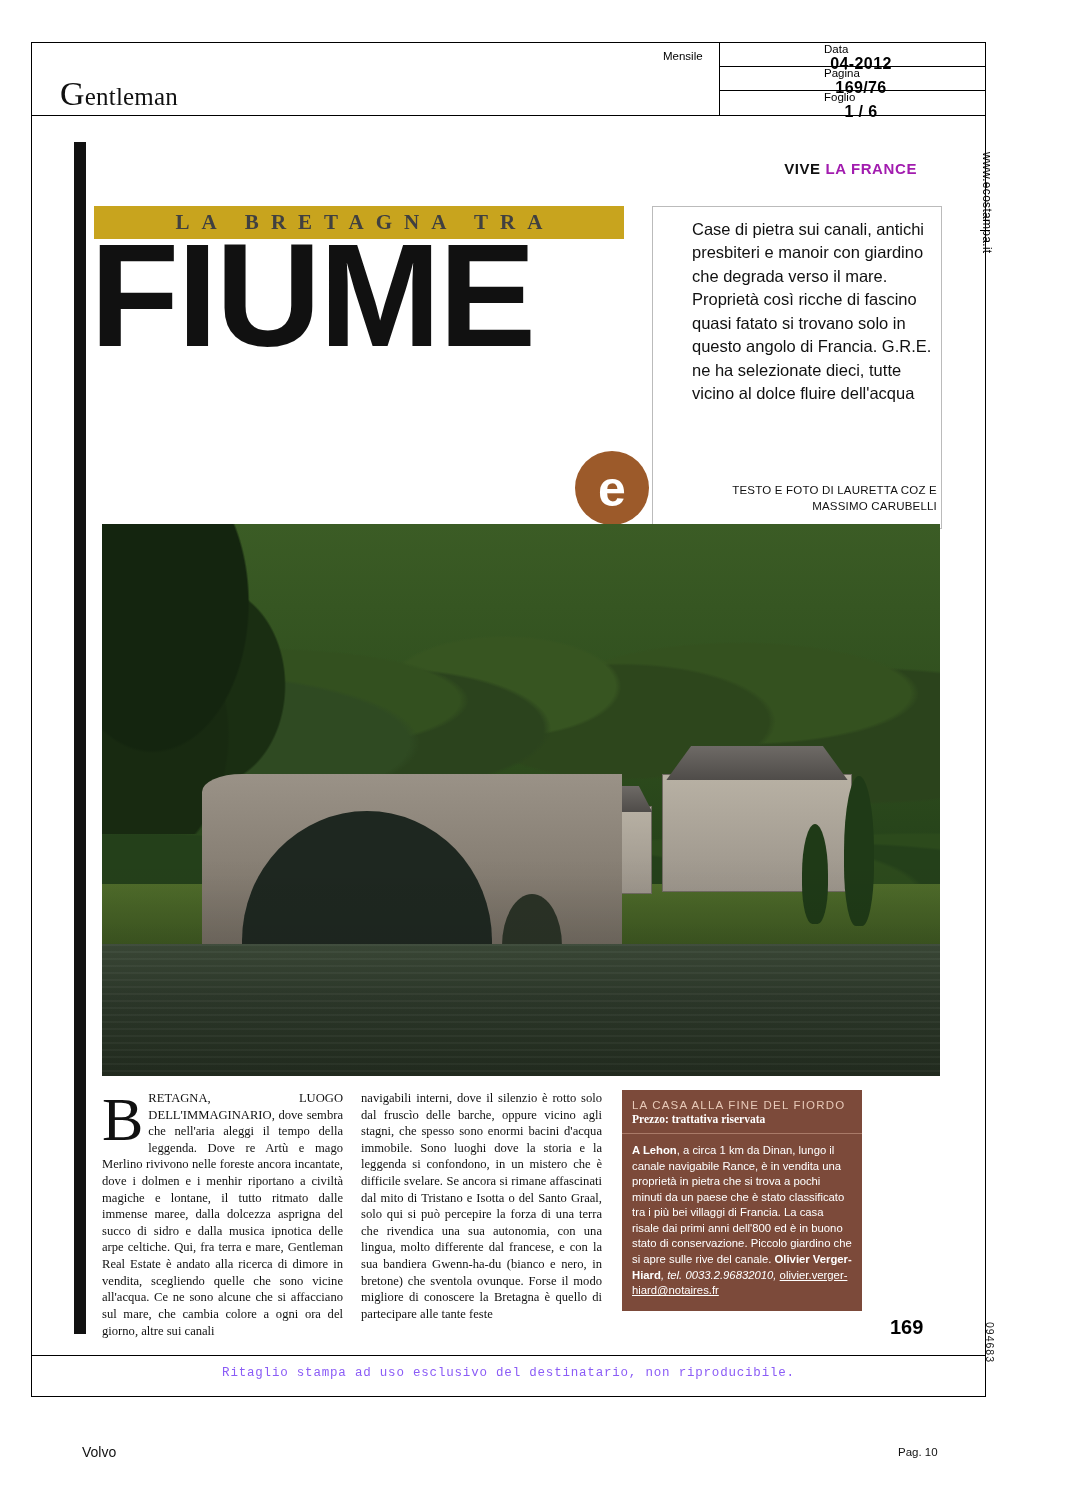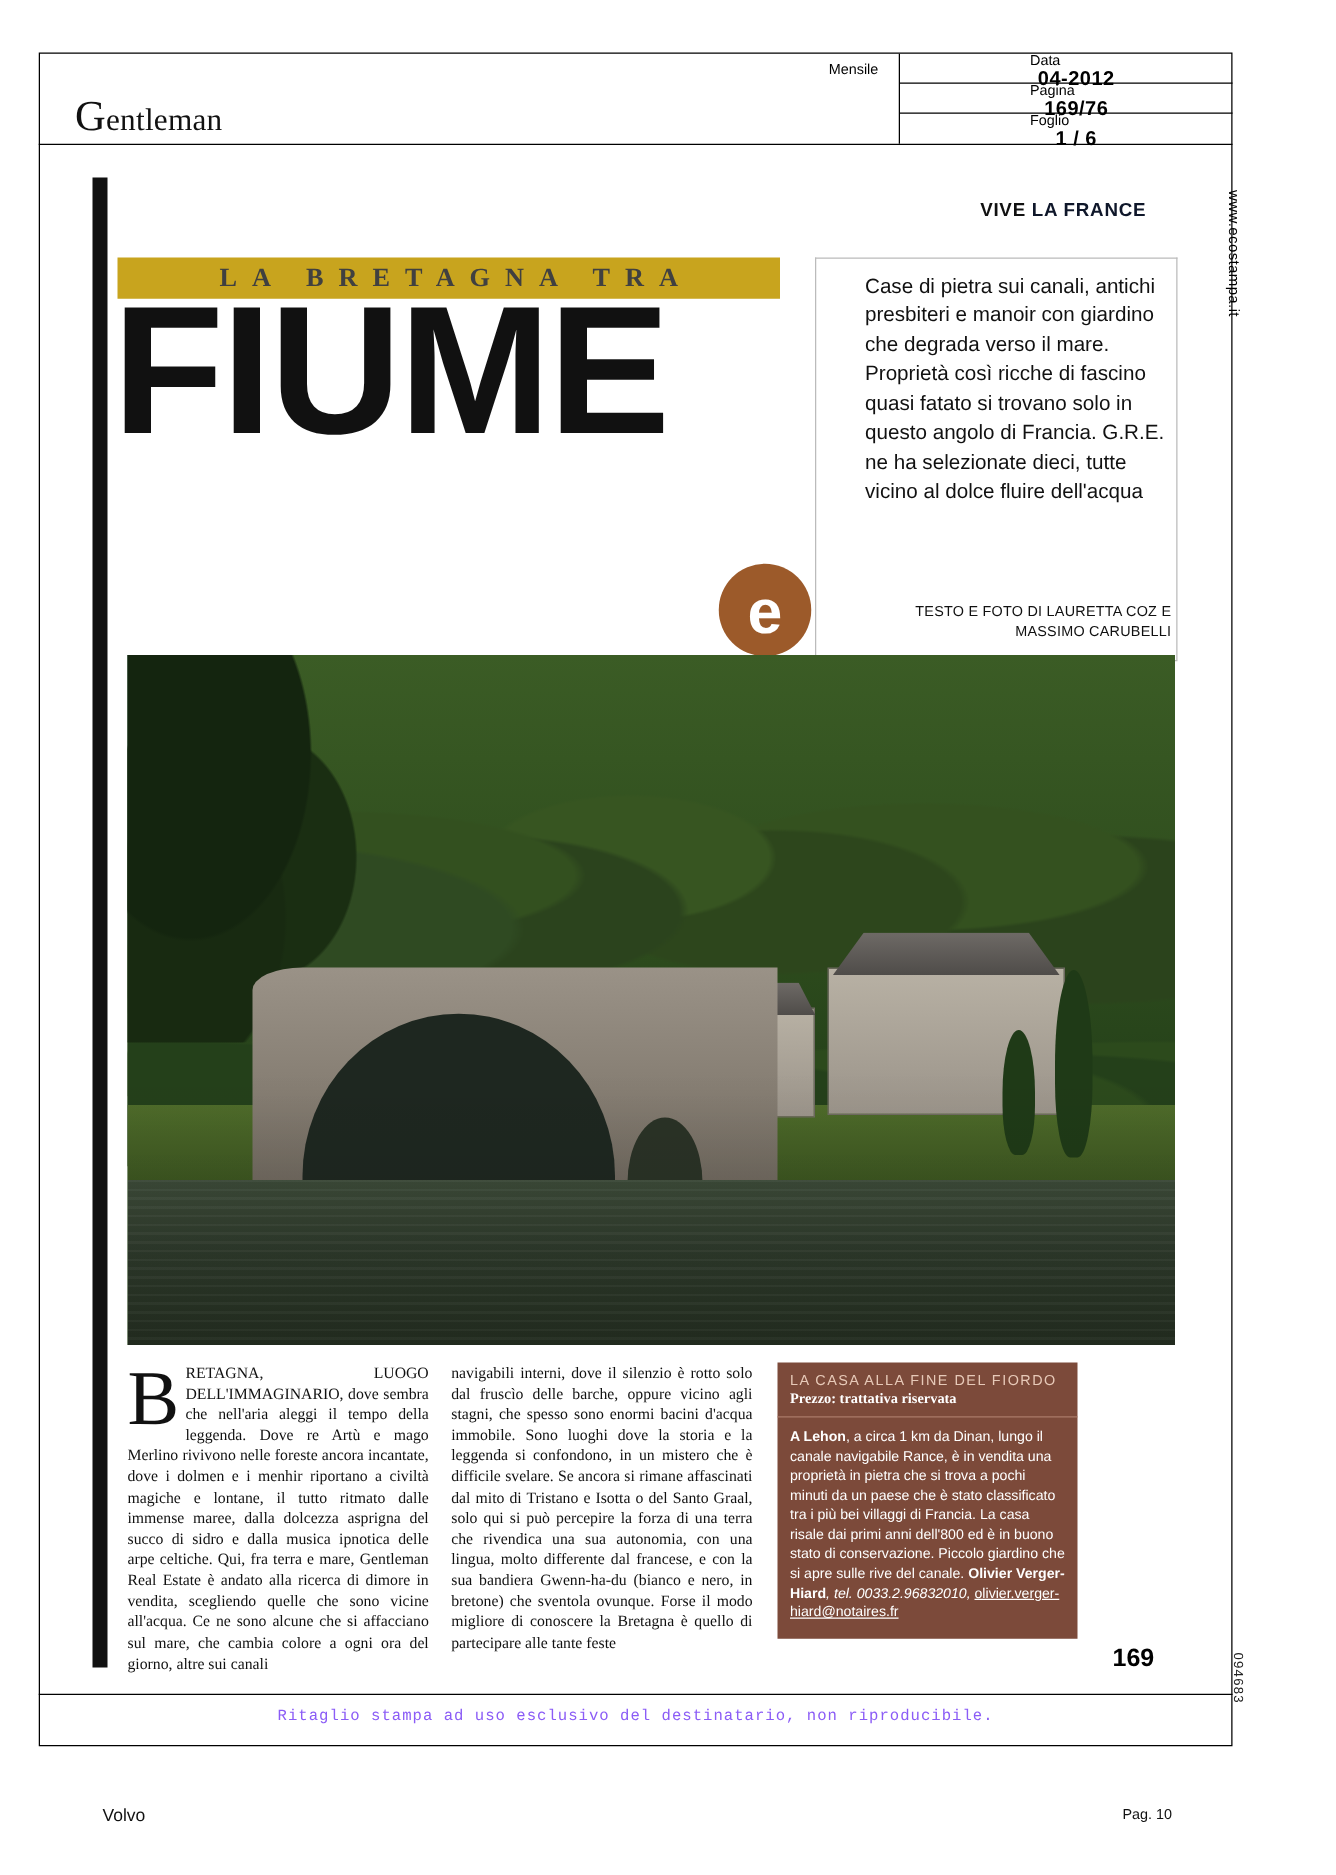--- a/index.html
+++ b/index.html
@@ -122,21 +122,21 @@
 
   .vive {
     position: absolute;
     right: 68px; top: 32px;
     font-family: "Liberation Sans", sans-serif;
     font-size: 15px;
     font-weight: bold;
     letter-spacing: .6px;
   }
   .vive .a { color: #111; }
-  .vive .b { color: #0f172a; }
+  .vive .b { color: #a21caf; }
 
   
   .kicker {
     position: absolute;
     left: 62px; top: 78px;
     width: 530px; height: 33px;
     background: #c8a41e;
   }
   .kicker span {
     display: block;

